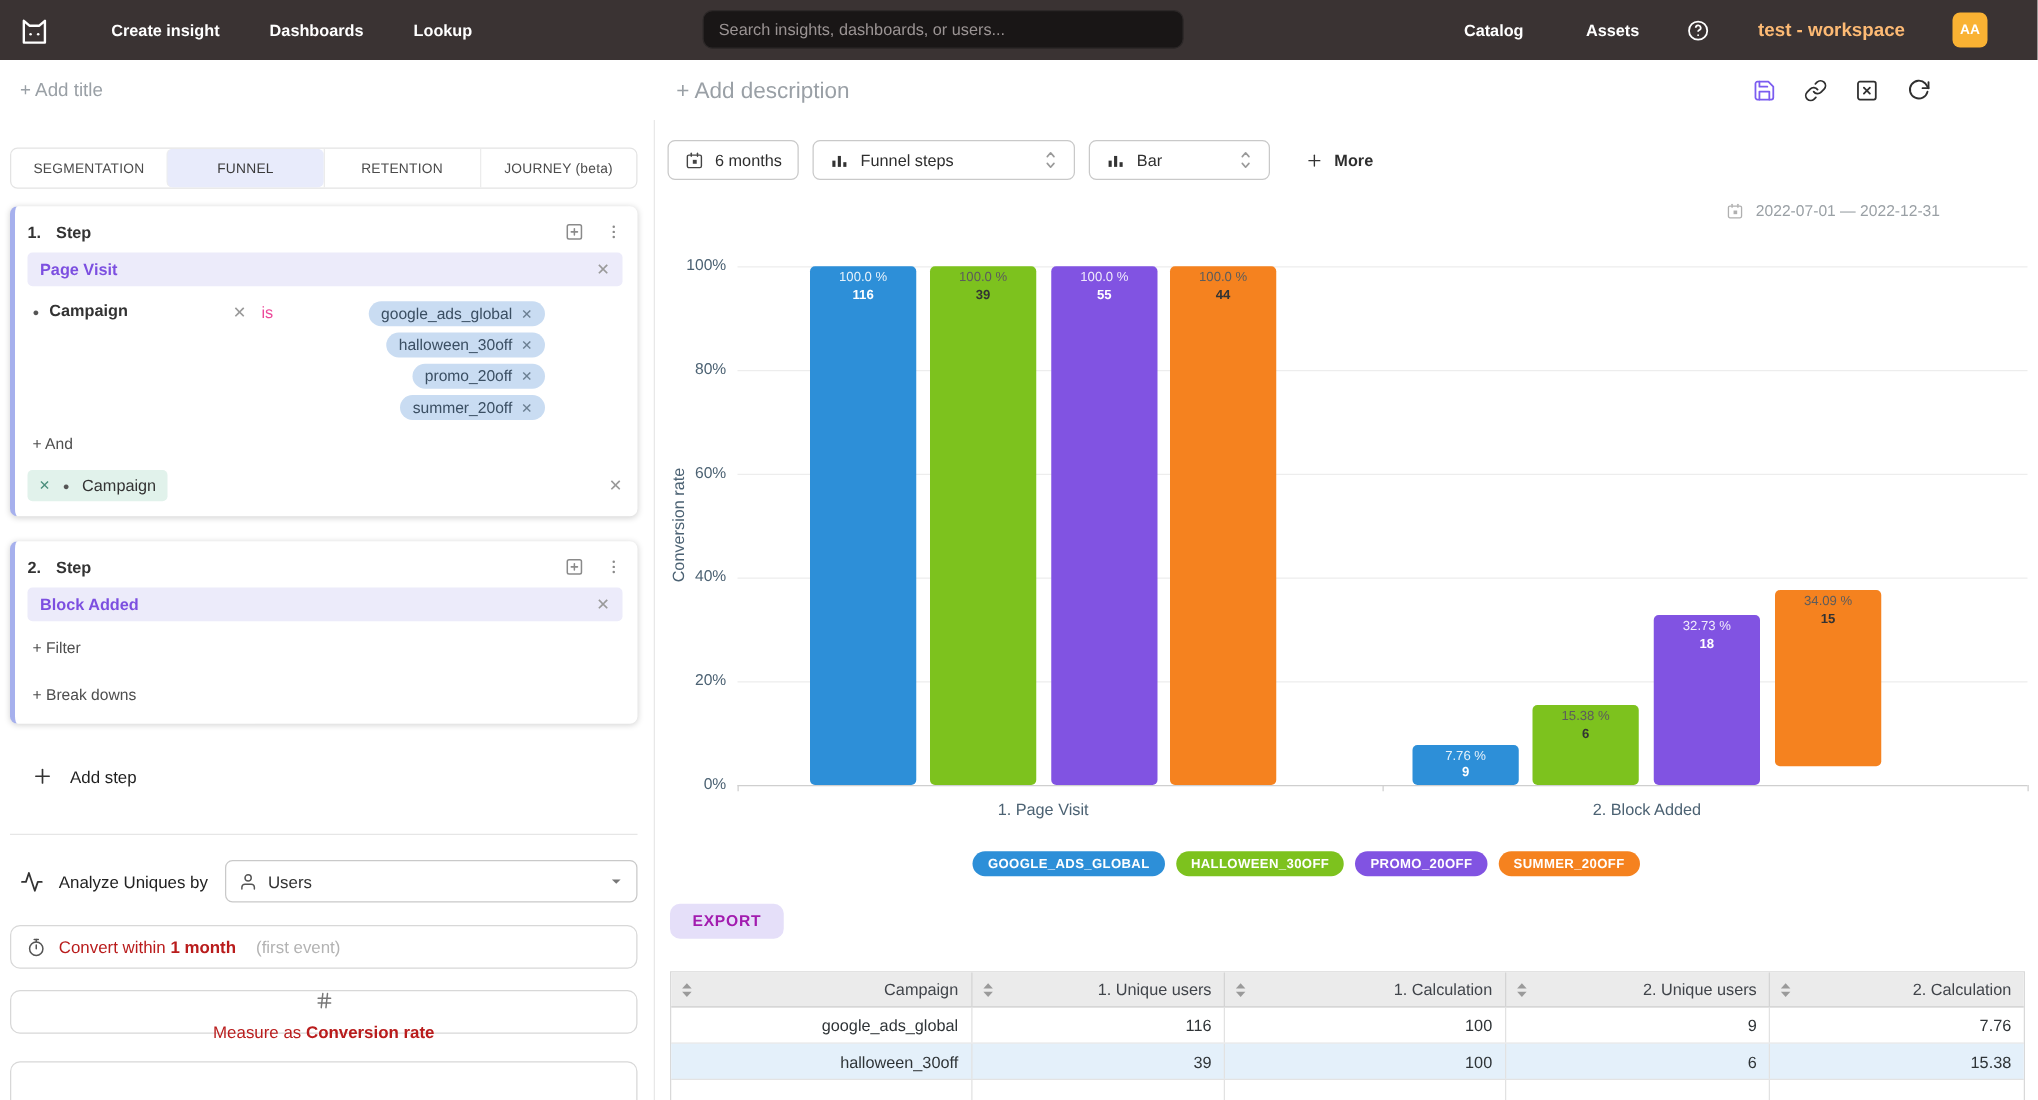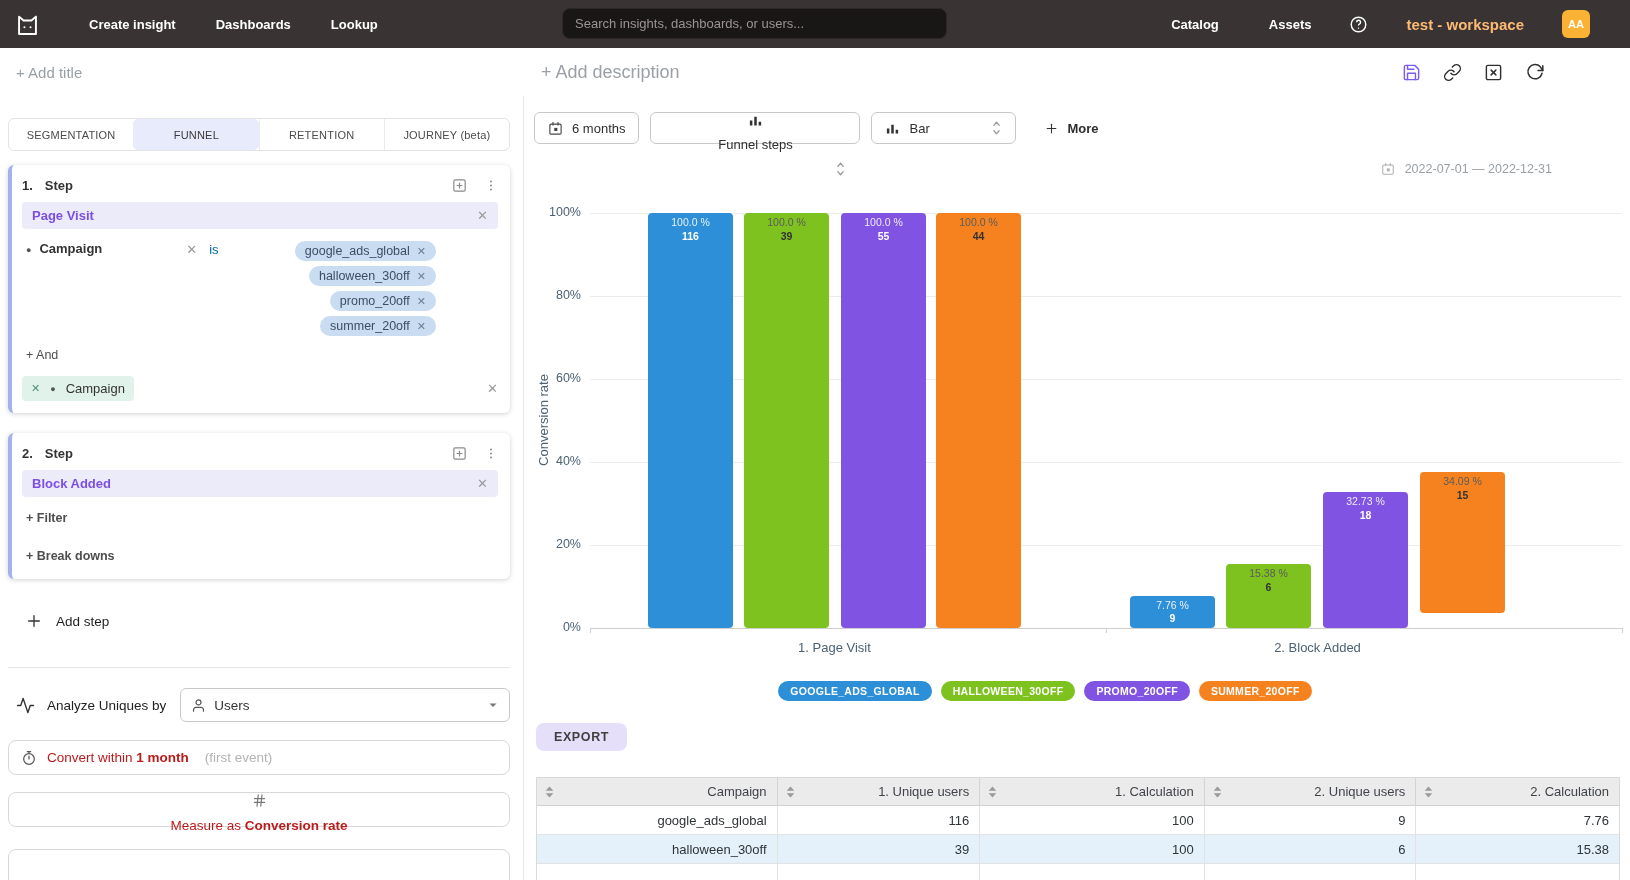--- a/index.html
+++ b/index.html
@@ -56,32 +56,32 @@
   .step-title { font-size:13px; font-weight:700; color:#333; margin-left:12px; }
   .step-icons { margin-left:auto; display:flex; align-items:center; gap:16px; color:#8a8a8a; }
   .event-row { margin-top:8px; background:#ecebfa; border-radius:4px; padding:6px 10px;
                display:flex; align-items:center; }
   .event-name { color:#7c4fe0; font-weight:700; font-size:13px; }
   .row-x { margin-left:auto; color:#9a9a9a; font-size:13px; cursor:pointer; }
   .filter-row { margin-top:12px; display:flex; align-items:flex-start; }
   .bullet { font-size:9px; color:#555; margin:4px 8px 0 4px; }
   .prop-name { font-size:13px; font-weight:700; color:#333; }
   .filter-x { color:#9a9a9a; font-size:13px; margin-left:84px; margin-top:1px; cursor:pointer; }
-  .filter-op { font-size:13px; color:#0369a1; margin-left:12px; margin-top:1px; }
+  .filter-op { font-size:13px; color:#ec4899; margin-left:12px; margin-top:1px; }
   .chip-col { flex:1; display:flex; flex-direction:column; align-items:flex-end; gap:5px; padding-right:62px; }
   .chip { background:#c9dcf2; color:#3b4f63; border-radius:12px; padding:3px 10px; font-size:12.5px;
           display:flex; align-items:center; gap:7px; }
   .chip .chip-x { color:#6b7f92; font-size:11px; cursor:pointer; }
   .and-link { margin:12px 0 0 4px; font-size:12.5px; color:#4e4e4e; cursor:pointer; }
   .breakdown-row { margin-top:14px; display:flex; align-items:center; }
   .breakdown-chip { background:#e1f2eb; border-radius:4px; padding:5px 9px; display:flex;
                     align-items:center; gap:10px; }
   .breakdown-chip .bd-x { color:#4d8f7d; font-size:11px; cursor:pointer; }
   .breakdown-chip .bd-label { font-size:13px; color:#333; }
-  .link-row { margin:14px 0 0 4px; font-size:12.5px; color:#4e4e4e; cursor:pointer;font-weight:bold; }
+  .link-row { margin:14px 0 0 4px; font-size:12.5px; color:#4e4e4e; cursor:pointer; }
   .link-row.breakdowns { margin-top:24px; }
 
   .add-step { margin:34px 0 0 26px; display:flex; align-items:center; gap:14px; cursor:pointer; }
   .add-step-label { font-size:13.5px; color:#1f1f1f; }
   .panel-divider { margin:38px 13px 0 8px; border-top:1px solid #e6e6e6; }
 
   .analyze-row { margin:20px 13px 0 16px; display:flex; align-items:center; }
   .analyze-label { margin-left:12px; font-size:13.5px; color:#222; white-space:nowrap; }
   .select-box { margin-left:14px; flex:1; height:34px; border:1px solid #c9c9c9; border-radius:6px;
                 display:flex; align-items:center; gap:8px; padding:0 10px; cursor:pointer; background:#fff; }
@@ -94,21 +94,21 @@
   .setting-row.partial { margin-top:22px; height:40px; }
   .setting-text { font-size:13.5px; color:#b91c1c; }
   .setting-text b { font-weight:700; }
   .setting-hint { font-size:13.5px; color:#b3b3b3; margin-left:6px; }
 
   
   .canvas { position:absolute; left:525px; top:0; width:1105px; height:784px; background:#fff; }
   .controls { position:absolute; left:9px; top:16px; display:flex; align-items:center; gap:11px; }
   .ctl-btn, .ctl-select { height:32px; border:1px solid #c9c9c9; border-radius:6px; background:#fff;
                 display:flex; align-items:center; gap:9px; padding:0 13px; font-size:13px; color:#2e2e2e; cursor:pointer; }
-  .ctl-select.view { width:210px;flex-direction:column; }
+  .ctl-select.view { width:210px; }
   .ctl-select.type { width:145px; }
   .updown { margin-left:auto; color:#9a9a9a; }
   .more-btn { display:flex; align-items:center; gap:9px; margin-left:18px; cursor:pointer; }
   .more-label { font-size:13px; font-weight:700; color:#2e2e2e; }
 
   .date-range { position:absolute; top:66px; right:78px; display:flex; align-items:center; gap:10px;
                 color:#9aa0a5; font-size:12.5px; }
 
   .ylabel { position:absolute; left:18px; top:324px; transform:translate(-50%,-50%) rotate(-90deg);
             white-space:nowrap; color:#4c6273; font-size:13px; }
@@ -125,21 +125,21 @@
   .bar-label.light .cnt { color:#fff; }
   .bar-label.dark .pct { color:#5c5c5c; }
   .bar-label.dark .cnt { color:#333; }
   .xcat { position:absolute; top:544px; width:240px; text-align:center; color:#4c6273; font-size:13px; }
 
   .legend { position:absolute; top:585px; left:0; width:1040px; display:flex; justify-content:center; gap:9px; }
   .legend-pill { border-radius:11px; padding:4px 12px; color:#fff; font-size:10.5px; font-weight:700;
                  letter-spacing:.3px; cursor:pointer; white-space:nowrap; }
 
   .export-btn { position:absolute; top:627px; left:11px; width:91px; height:28px; border-radius:8px;
-                background:#e5dff9; color:#404040; font-size:12.5px; font-weight:700; letter-spacing:.6px;
+                background:#e5dff9; color:#a21caf; font-size:12.5px; font-weight:700; letter-spacing:.6px;
                 display:flex; align-items:center; justify-content:center; cursor:pointer; }
 
   .table { position:absolute; top:681px; left:11px; width:1084px; border:1px solid #d9d9d9; background:#fff; }
   .trow { display:flex; }
   .trow.head { background:#ebebeb; }
   .tcell { height:28px; display:flex; align-items:center; border-right:1px solid #e2e2e2;
            font-size:13px; color:#2f3437; }
   .tcell:last-child { border-right:none; }
   .trow.head .tcell { border-right:1px solid #d4d4d4; border-bottom:1px solid #d0d0d0; color:#40444a; }
   .trow.head .tcell:last-child { border-right:none; }

